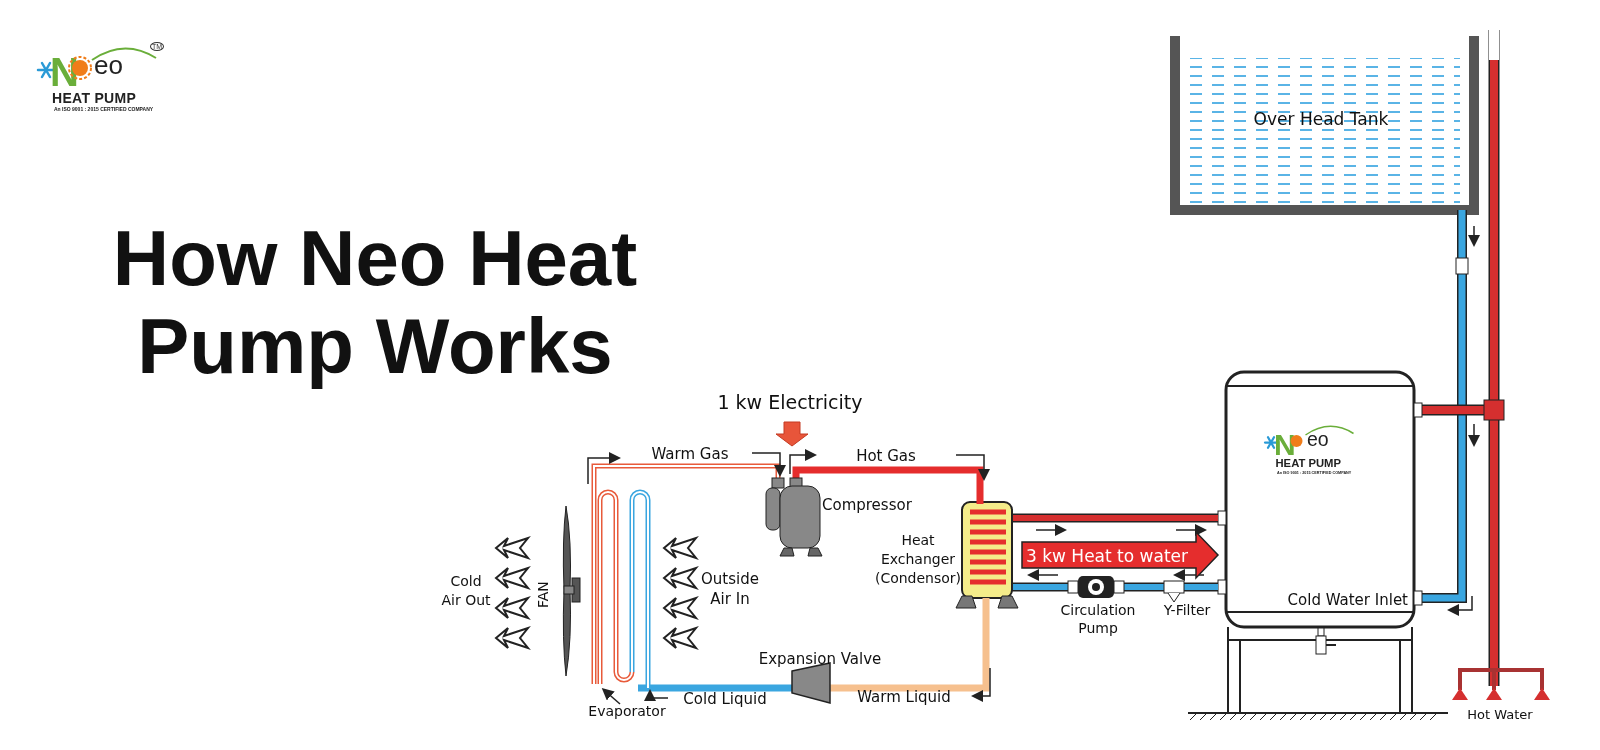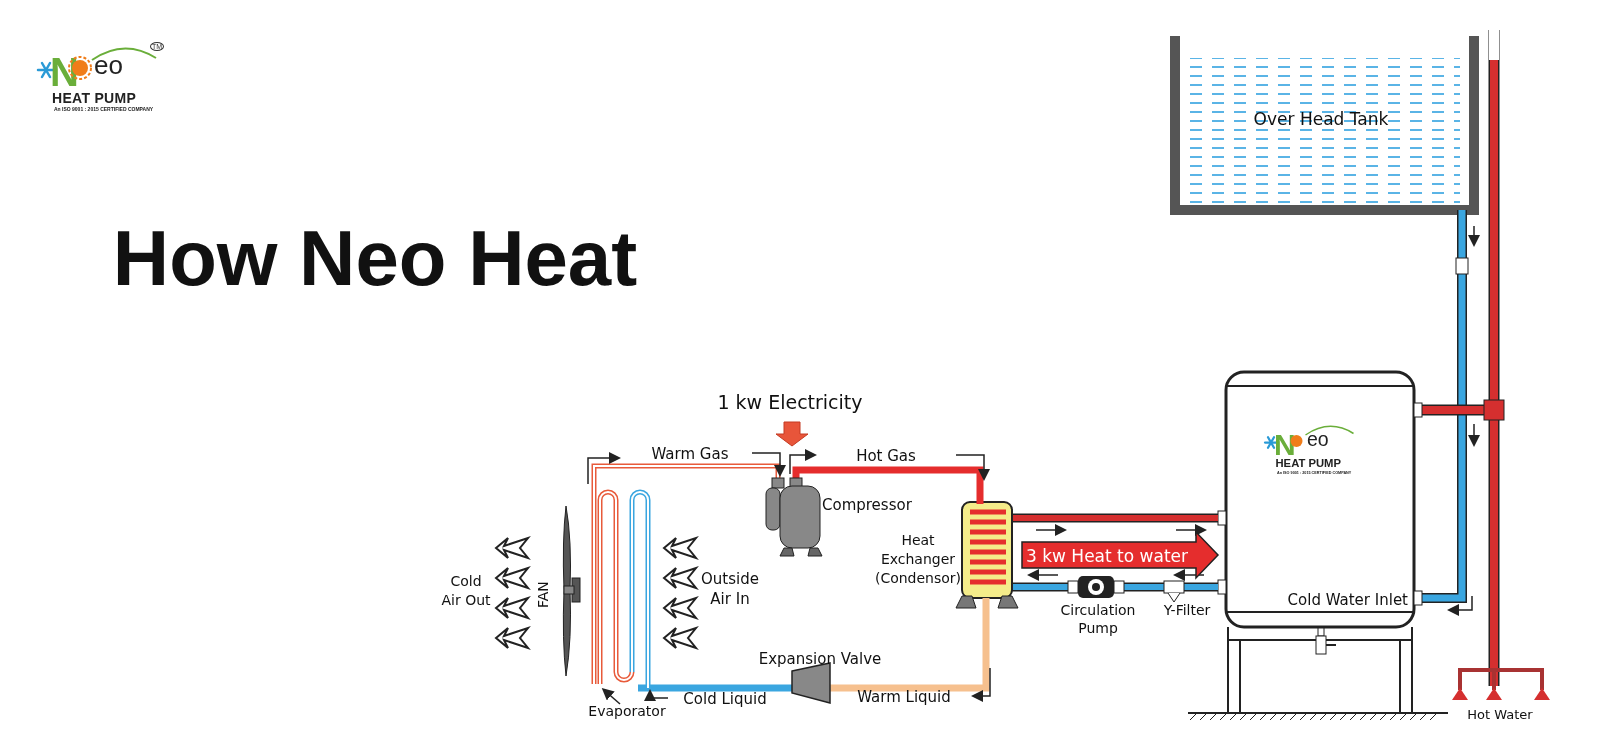--- a/index.html
+++ b/index.html
@@ -30,20 +30,21 @@
     <path d="M58 20 Q90 -2 122 18" fill="none" stroke="#6aae3a" stroke-width="2"></path>
     <text x="60" y="34" font-family="Liberation Sans, sans-serif" font-size="26" fill="#222">eo</text>
   </svg>
   <span class="tm">TM</span>
   <span class="heat">HEAT PUMP</span>
   <span class="iso">An ISO 9001 : 2015 CERTIFIED COMPANY</span>
 </div>
 
 <div class="title">
   <div>How Neo Heat</div>
+  <div>Pump Works</div>
 </div>
 
 <svg class="diagram" width="1600" height="750">
   <defs>
     <marker id="arrowhead" markerWidth="8" markerHeight="8" refX="6" refY="4" orient="auto">
       <path d="M0,0 L8,4 L0,8 z" fill="#222"></path>
     </marker>
     <pattern id="waterPat" width="22" height="9" patternUnits="userSpaceOnUse">
       <rect x="2" y="3" width="12" height="2" fill="#5ab4e6"></rect>
     </pattern>

